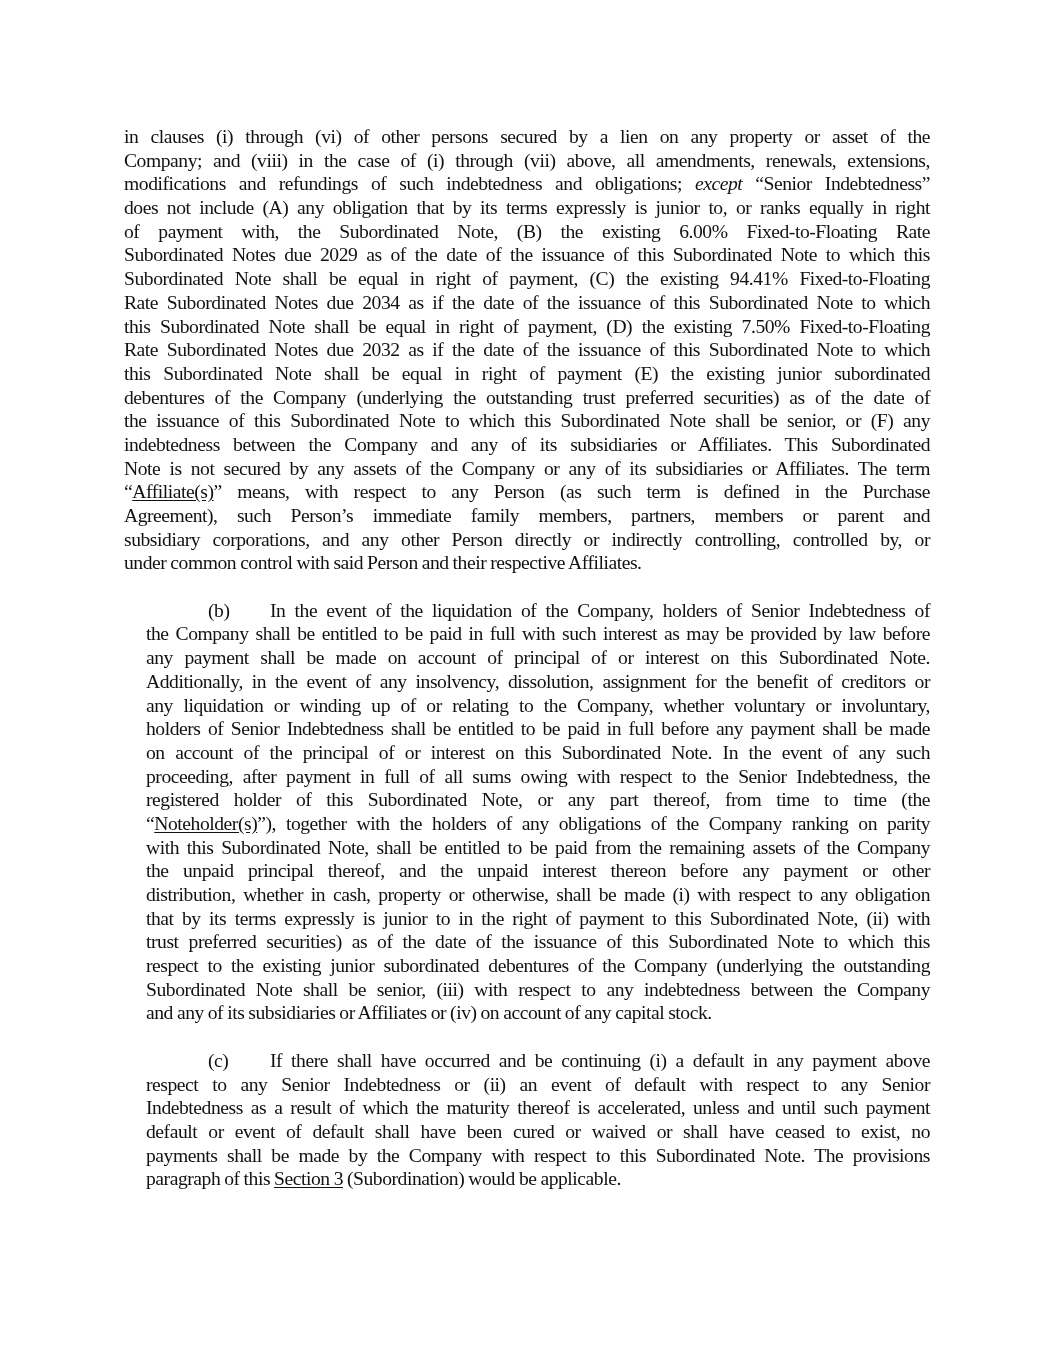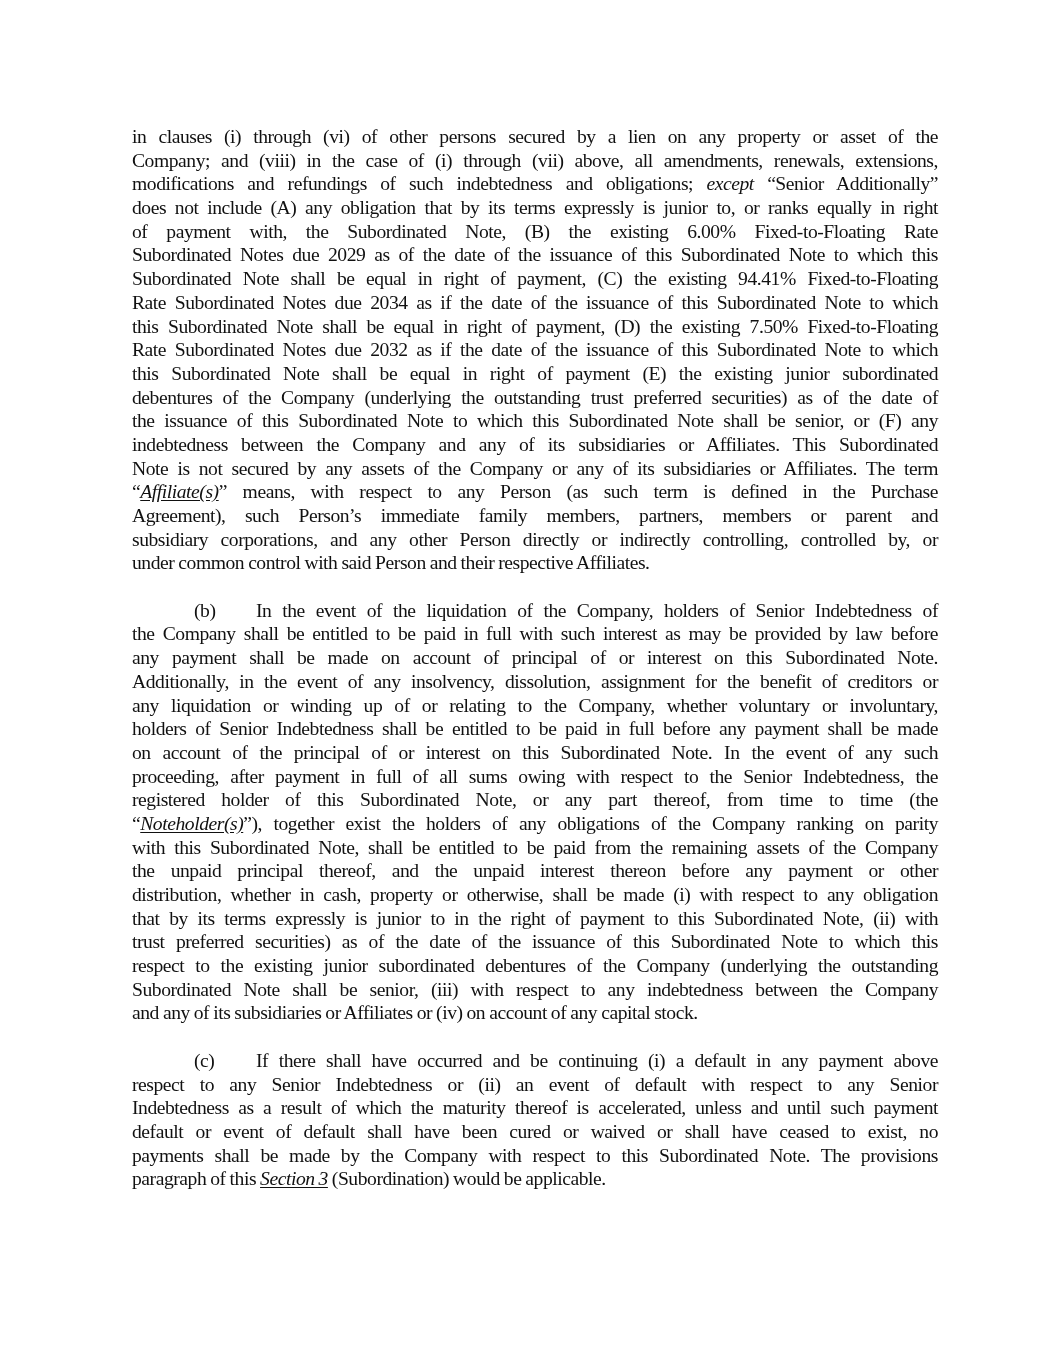--- a/index.html
+++ b/index.html
@@ -1,60 +1,60 @@
 <!DOCTYPE html>
 <html><head>
   <meta charset="utf-8">
   <style>
     html, body { margin: 0; padding: 0; background: #ffffff; }
     body { width: 1055px; height: 1365px; position: relative; overflow: hidden; }
     .page {
       position: absolute;
-      left: 132px;
+      left: 124px;
       top: 125px;
       width: 806px;
       font-family: "Liberation Serif", serif;
       font-size: 19.6px;
       color: #111111;
       letter-spacing: -0.45px;
       word-spacing: -0.5px;
     }
     .para { margin: 0; }
-    .para + .para { margin-top: 23.7px; }
+    .para + .para { margin-top: 23.7px; margin-left: 22px; }
     .line {
       display: block;
       height: 23.7px;
       line-height: 23.7px;
       text-align: justify;
       text-align-last: justify;
       white-space: nowrap;
       overflow: visible;
     }
     .line.last { text-align-last: left; }
     .line > span.inner {
       display: inline-block;
       width: 100%;
       white-space: normal;
       text-align: justify;
       text-align-last: justify;
     }
     .line.last > span.inner { text-align-last: left; }
-    .u { text-decoration: underline; text-underline-offset: 2px; font-style: italic; }
+    .u { text-decoration: underline; text-underline-offset: 2px; }
     .i { font-style: italic; }
     .marker { display: inline-block; width: 62px; }
     .indent { display: inline-block; width: 62px; }
   </style>
 </head>
 <body>
 
 <div class="page" id="page">
     <div class="para">
       <div class="line"><span class="inner"><span>in clauses (i) through (vi) of other persons secured by a lien on any property or asset of the</span></span></div>
       <div class="line"><span class="inner"><span>Company; and (viii) in the case of (i) through (vii) above, all amendments, renewals, extensions,</span></span></div>
-      <div class="line"><span class="inner"><span>modifications and refundings of such indebtedness and obligations; </span><span class="i">except</span><span> “Senior Additionally”</span></span></div>
+      <div class="line"><span class="inner"><span>modifications and refundings of such indebtedness and obligations; </span><span class="i">except</span><span> “Senior Indebtedness”</span></span></div>
       <div class="line"><span class="inner"><span>does not include (A) any obligation that by its terms expressly is junior to, or ranks equally in right</span></span></div>
       <div class="line"><span class="inner"><span>of payment with, the Subordinated Note, (B) the existing 6.00% Fixed-to-Floating Rate</span></span></div>
       <div class="line"><span class="inner"><span>Subordinated Notes due 2029 as of the date of the issuance of this Subordinated Note to which this</span></span></div>
       <div class="line"><span class="inner"><span>Subordinated Note shall be equal in right of payment, (C) the existing 94.41% Fixed-to-Floating</span></span></div>
       <div class="line"><span class="inner"><span>Rate Subordinated Notes due 2034 as if the date of the issuance of this Subordinated Note to which</span></span></div>
       <div class="line"><span class="inner"><span>this Subordinated Note shall be equal in right of payment, (D) the existing 7.50% Fixed-to-Floating</span></span></div>
       <div class="line"><span class="inner"><span>Rate Subordinated Notes due 2032 as if the date of the issuance of this Subordinated Note to which</span></span></div>
       <div class="line"><span class="inner"><span>this Subordinated Note shall be equal in right of payment (E) the existing junior subordinated</span></span></div>
       <div class="line"><span class="inner"><span>debentures of the Company (underlying the outstanding trust preferred securities) as of the date of</span></span></div>
       <div class="line"><span class="inner"><span>the issuance of this Subordinated Note to which this Subordinated Note shall be senior, or (F) any</span></span></div>
@@ -68,21 +68,21 @@
     <div class="para">
       <div class="line"><span class="inner"><span class="indent"></span><span class="marker">(b)</span><span>In the event of the liquidation of the Company, holders of Senior Indebtedness of</span></span></div>
       <div class="line"><span class="inner"><span>the Company shall be entitled to be paid in full with such interest as may be provided by law before</span></span></div>
       <div class="line"><span class="inner"><span>any payment shall be made on account of principal of or interest on this Subordinated Note.</span></span></div>
       <div class="line"><span class="inner"><span>Additionally, in the event of any insolvency, dissolution, assignment for the benefit of creditors or</span></span></div>
       <div class="line"><span class="inner"><span>any liquidation or winding up of or relating to the Company, whether voluntary or involuntary,</span></span></div>
       <div class="line"><span class="inner"><span>holders of Senior Indebtedness shall be entitled to be paid in full before any payment shall be made</span></span></div>
       <div class="line"><span class="inner"><span>on account of the principal of or interest on this Subordinated Note.  In the event of any such</span></span></div>
       <div class="line"><span class="inner"><span>proceeding, after payment in full of all sums owing with respect to the Senior Indebtedness, the</span></span></div>
       <div class="line"><span class="inner"><span>registered holder of this Subordinated Note, or any part thereof, from time to time (the</span></span></div>
-      <div class="line"><span class="inner"><span>“</span><span class="u">Noteholder(s)</span><span>”), together exist the holders of any obligations of the Company ranking on parity</span></span></div>
+      <div class="line"><span class="inner"><span>“</span><span class="u">Noteholder(s)</span><span>”), together with the holders of any obligations of the Company ranking on parity</span></span></div>
       <div class="line"><span class="inner"><span>with this Subordinated Note, shall be entitled to be paid from the remaining assets of the Company</span></span></div>
       <div class="line"><span class="inner"><span>the unpaid principal thereof, and the unpaid interest thereon before any payment or other</span></span></div>
       <div class="line"><span class="inner"><span>distribution, whether in cash, property or otherwise, shall be made (i) with respect to any obligation</span></span></div>
       <div class="line"><span class="inner"><span>that by its terms expressly is junior to in the right of payment to this Subordinated Note, (ii) with</span></span></div>
       <div class="line"><span class="inner"><span>trust preferred securities) as of the date of the issuance of this Subordinated Note to which this</span></span></div>
       <div class="line"><span class="inner"><span>respect to the existing junior subordinated debentures of the Company (underlying the outstanding</span></span></div>
       <div class="line"><span class="inner"><span>Subordinated Note shall be senior, (iii) with respect to any indebtedness between the Company</span></span></div>
       <div class="line last"><span class="inner"><span>and any of its subsidiaries or Affiliates or (iv) on account of any capital stock.</span></span></div>
     </div>
     <div class="para">

